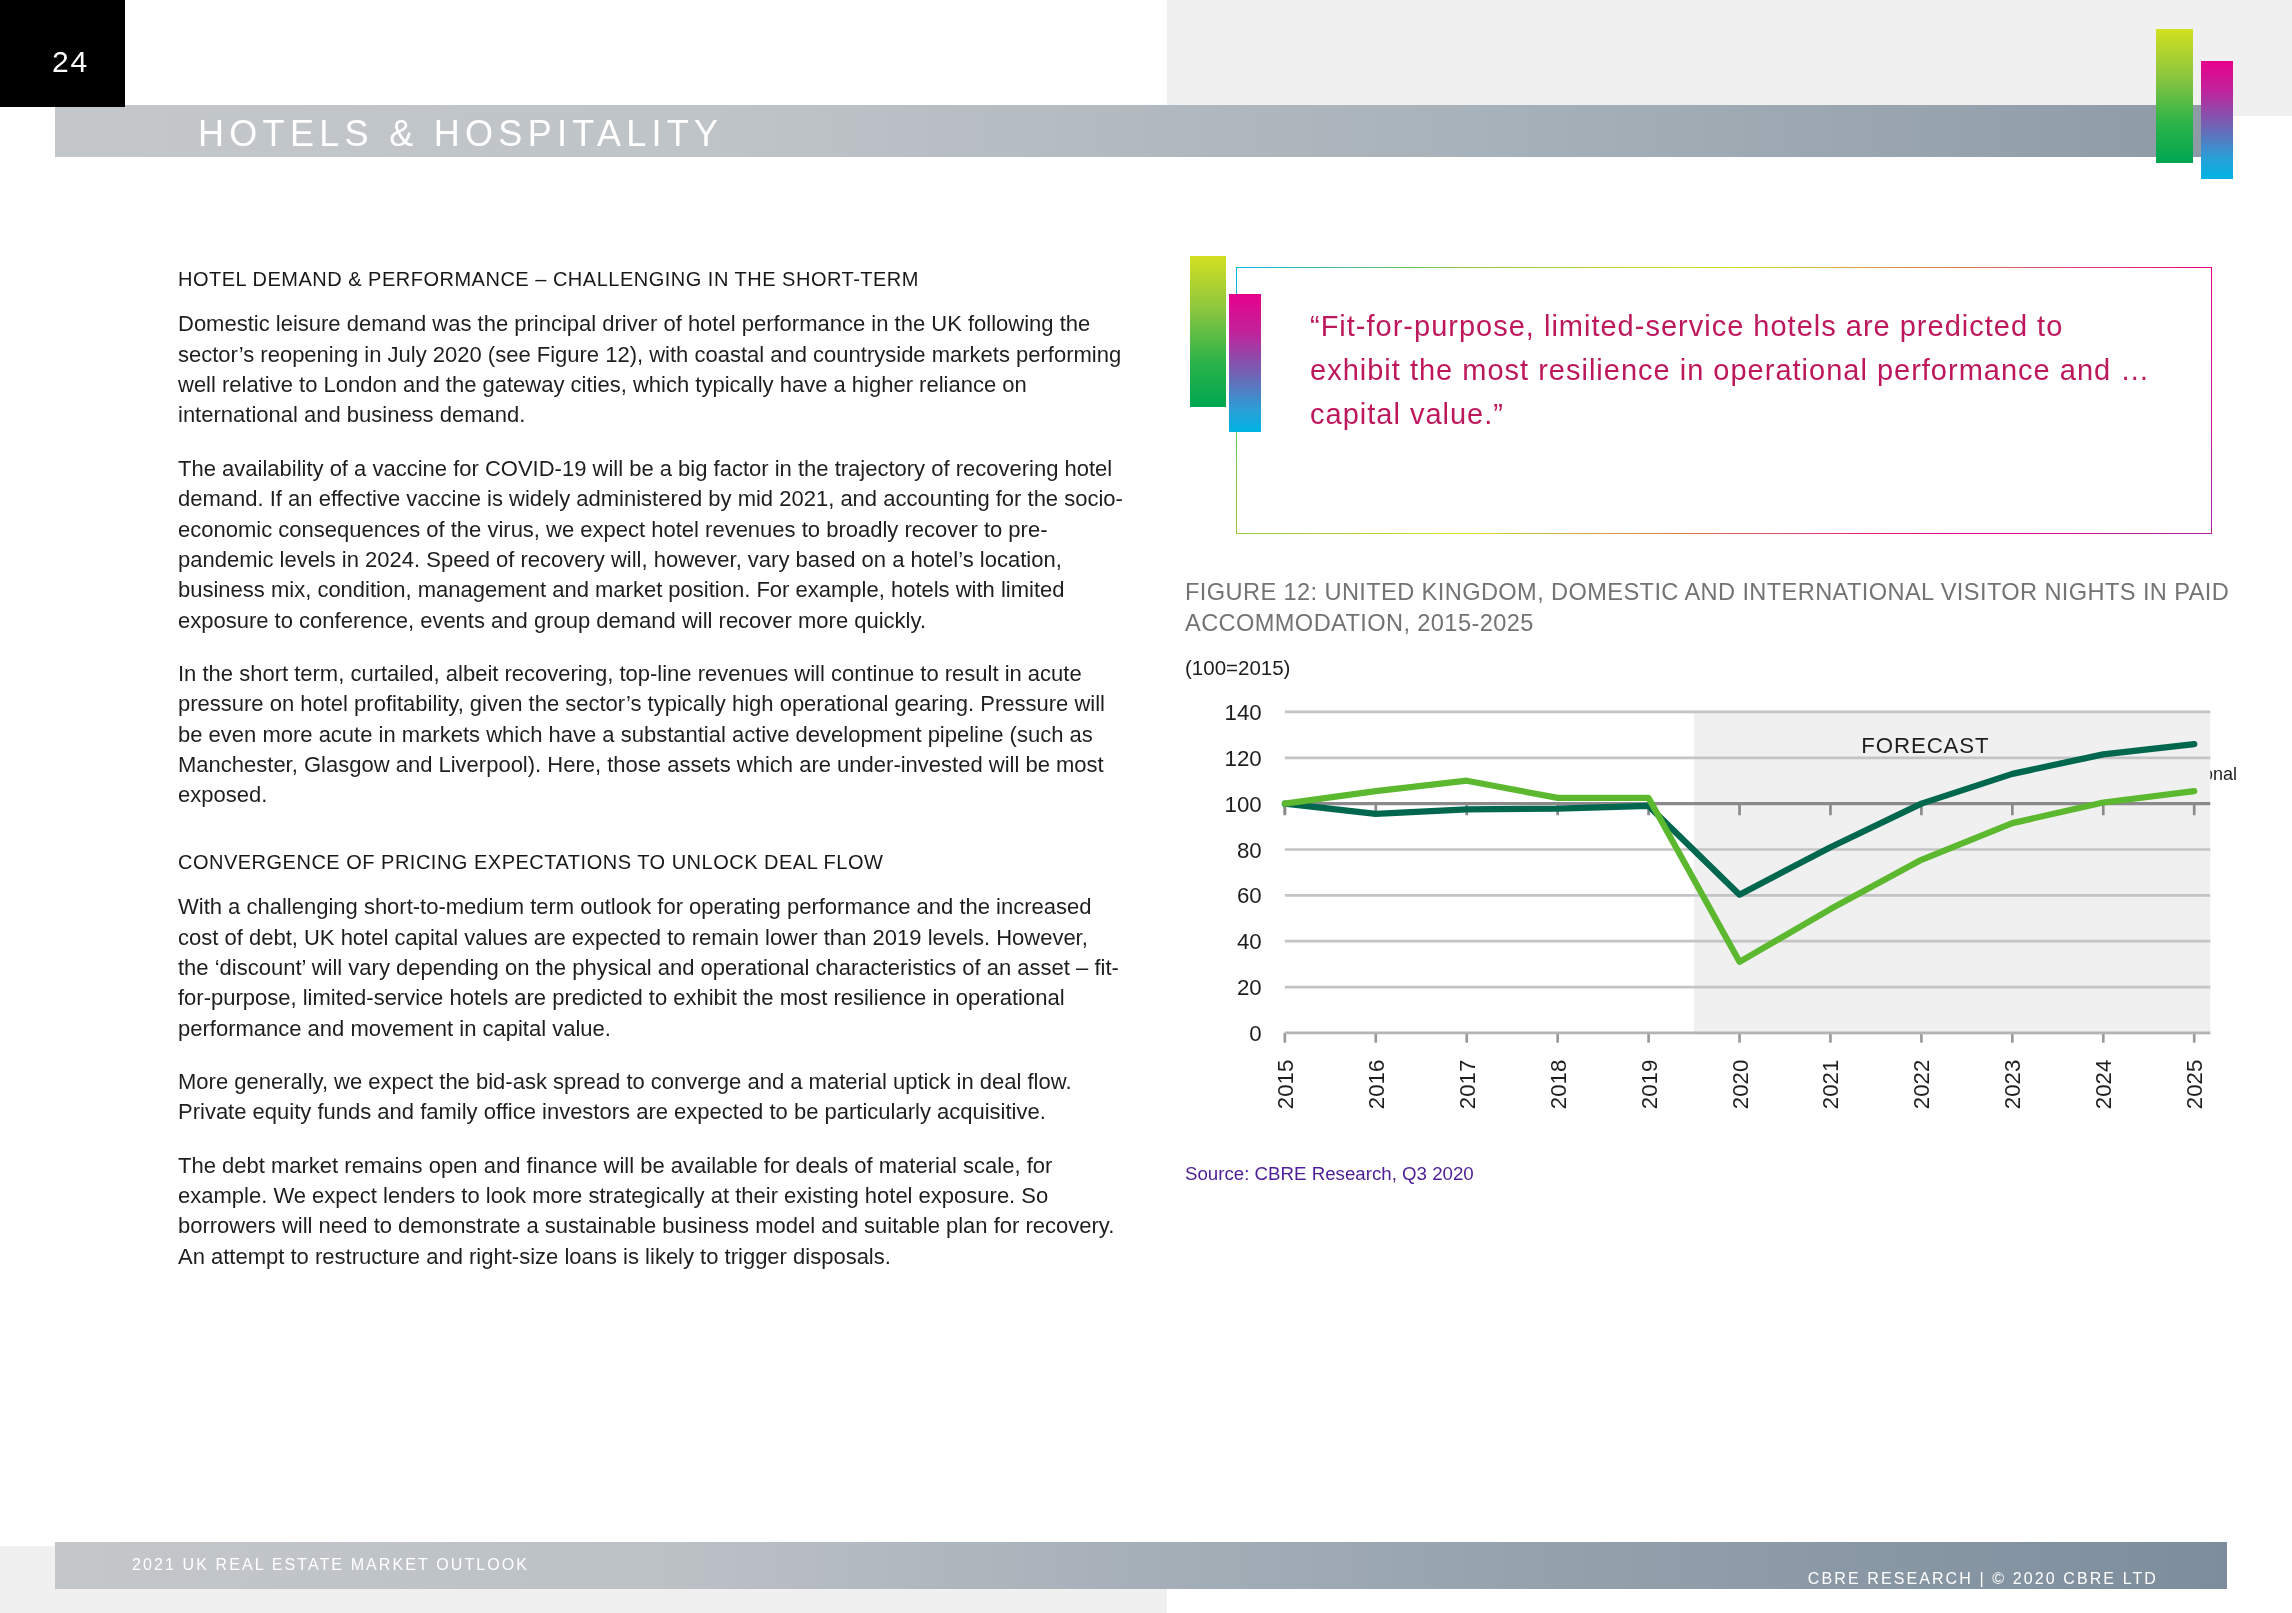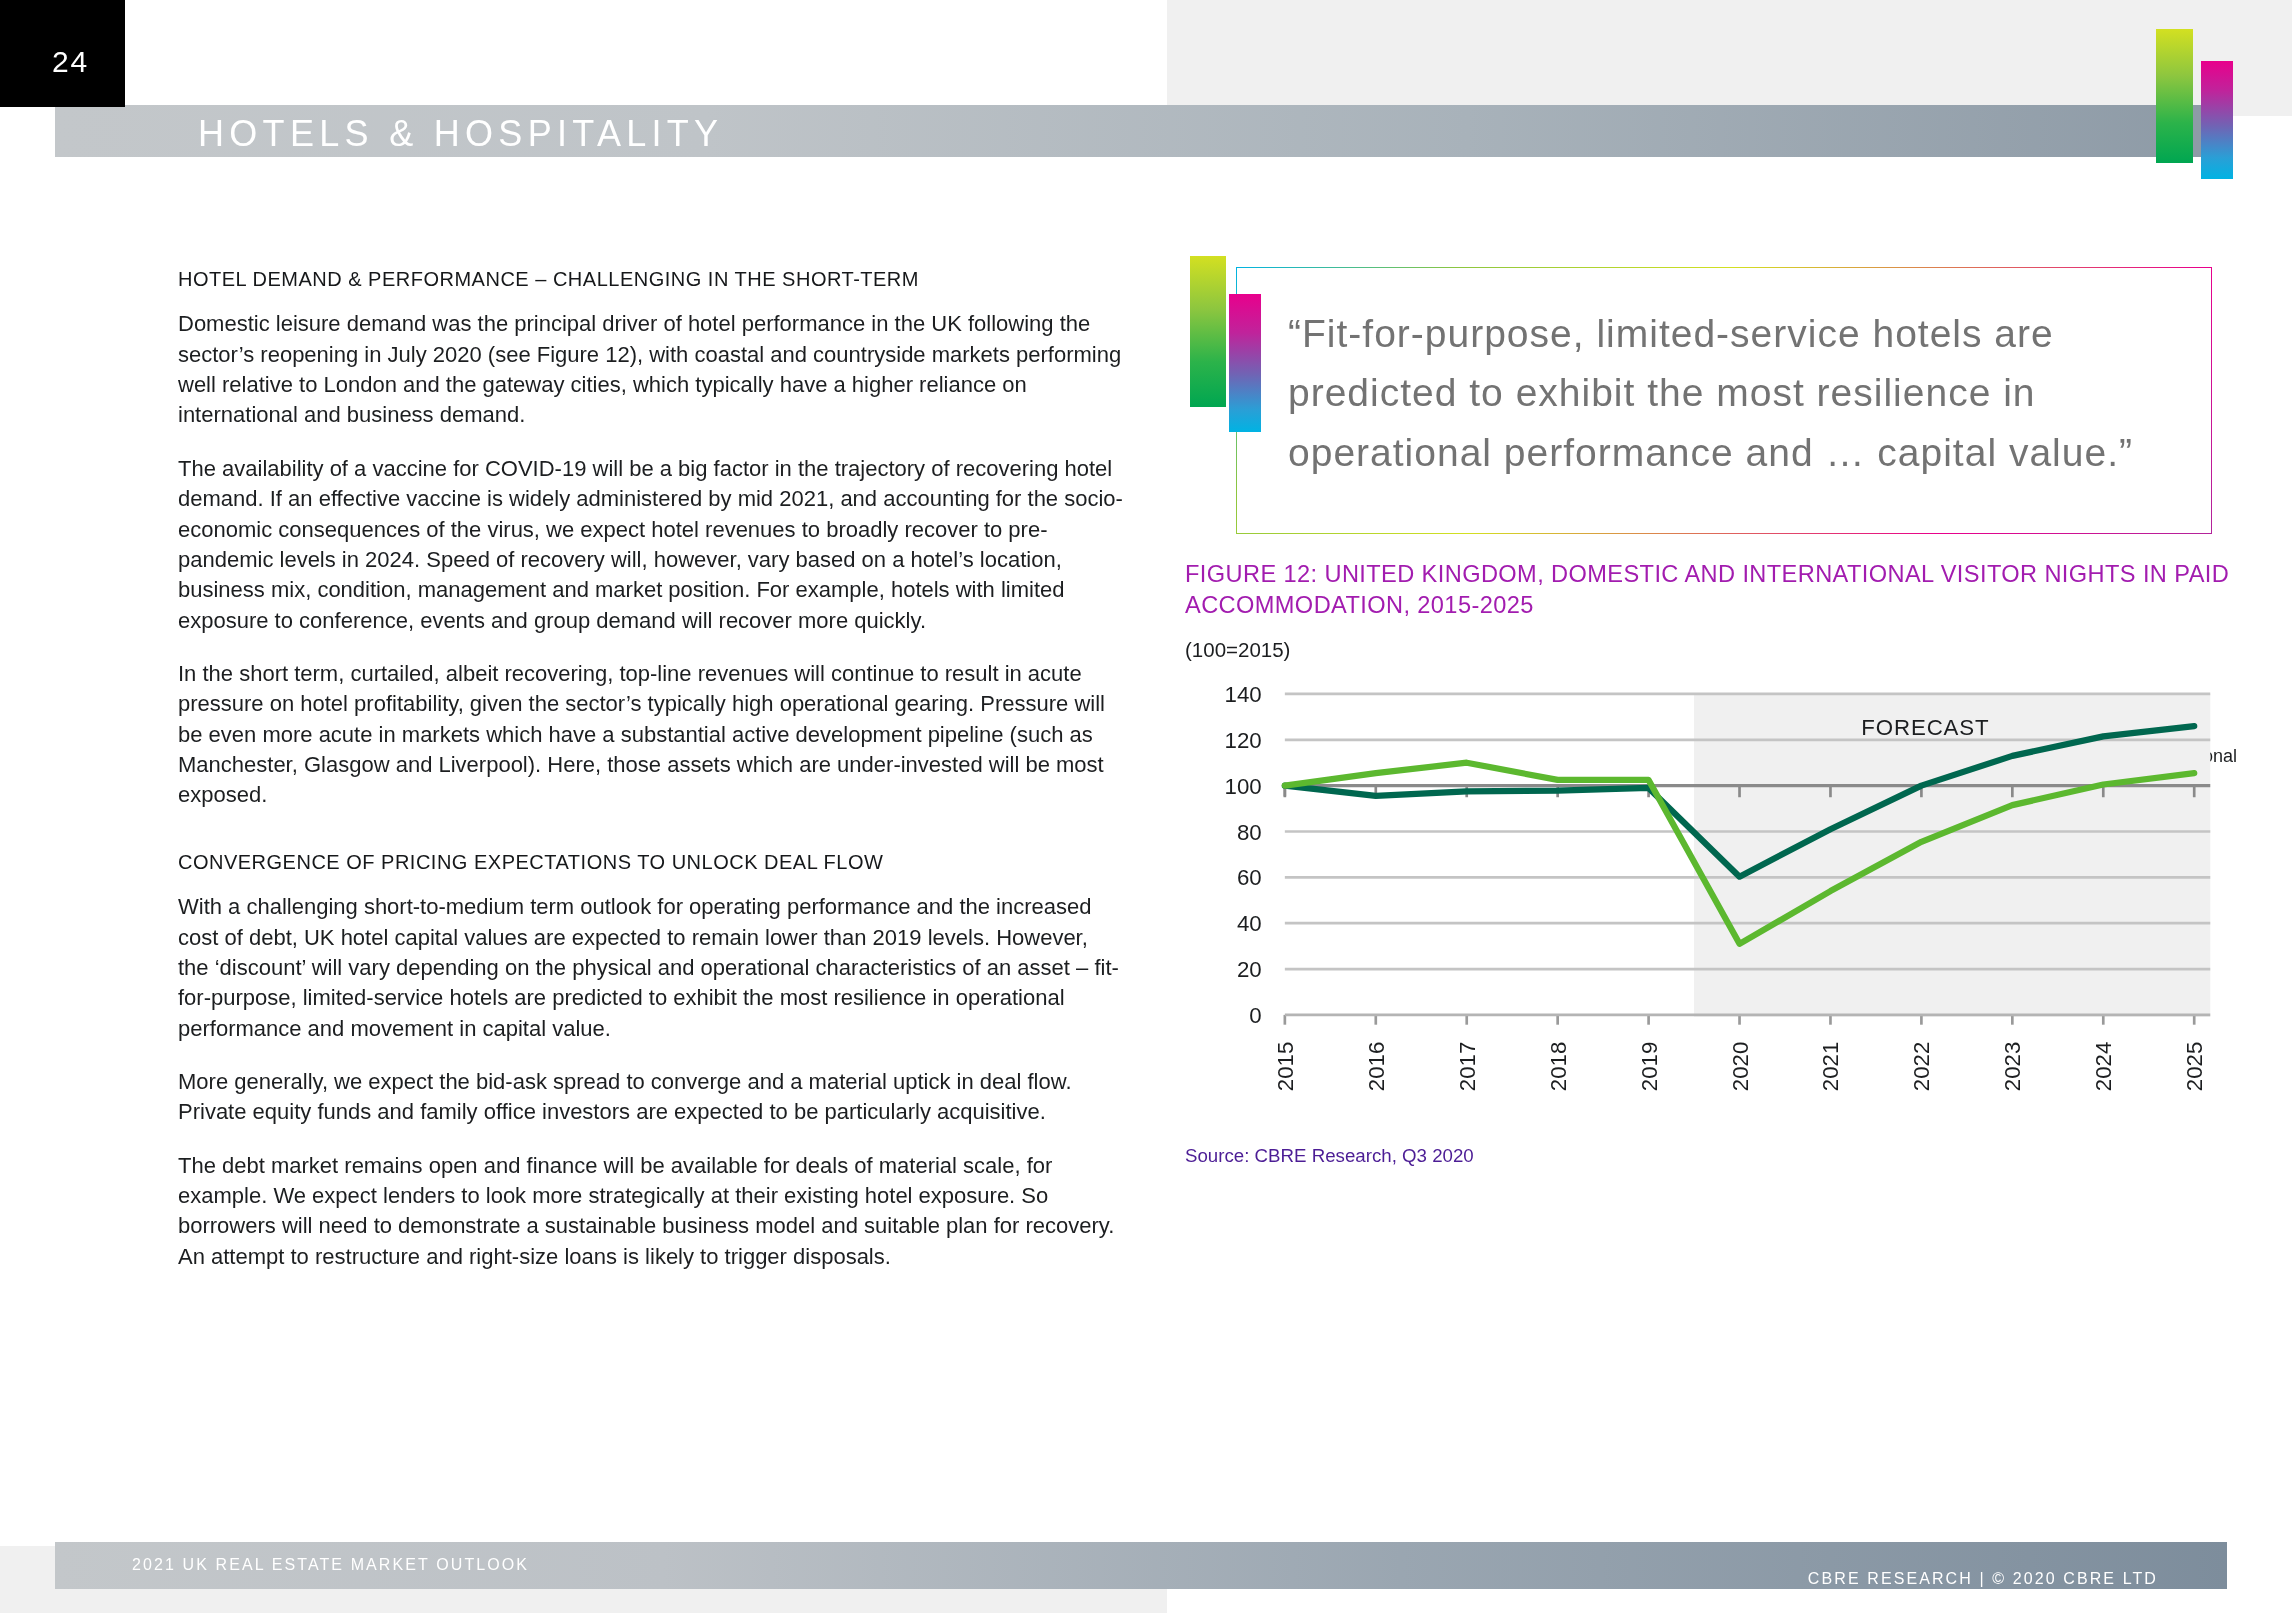--- a/index.html
+++ b/index.html
@@ -76,29 +76,29 @@
   }
   #quote-accent-green{
     position:absolute;left:-46px;top:-10.7px;width:36px;height:151px;
     background:linear-gradient(to bottom,#d3e021 0%,#8dc63f 35%,#2cb34a 70%,#00a651 100%);
   }
   #quote-accent-magenta{
     position:absolute;left:-7.1px;top:27px;width:32px;height:138px;
     background:linear-gradient(to bottom,#e8008c 0%,#c0239b 28%,#7163b4 58%,#2a9fd6 84%,#00b3e3 100%);
   }
   #quote-text{
-    position:absolute;left:52px;top:37px;width:847px;
-    font-size:39px;line-height:1.52;color:#737373;letter-spacing:1px;
+    position:absolute;left:74px;top:37px;width:847px;
+    font-size:29px;line-height:1.52;color:#be185d;letter-spacing:1px;
     font-weight:300;
   }
 
   
   #figure-title{
-    margin-left:0;margin-top:25px;
-    font-size:23.6px;line-height:1.3;letter-spacing:0.4px;color:#a21caf;
+    margin-left:0;margin-top:43px;
+    font-size:23.6px;line-height:1.3;letter-spacing:0.4px;color:#737373;
   }
   #figure-units{
     margin-top:18px;font-size:20.5px;color:#1c1e20;
   }
 
   
   #chart-legend{
     position:absolute;right:0;top:187px;
     display:flex;gap:37px;align-items:center;
     font-size:18px;color:#1c1e20;

